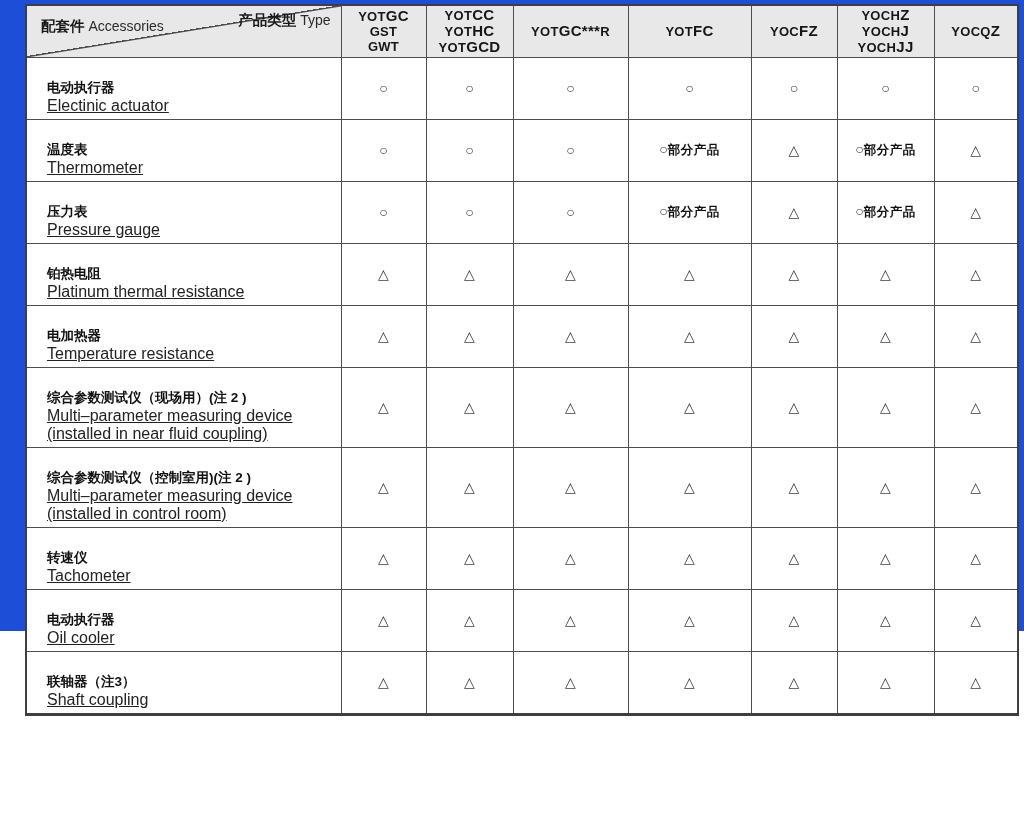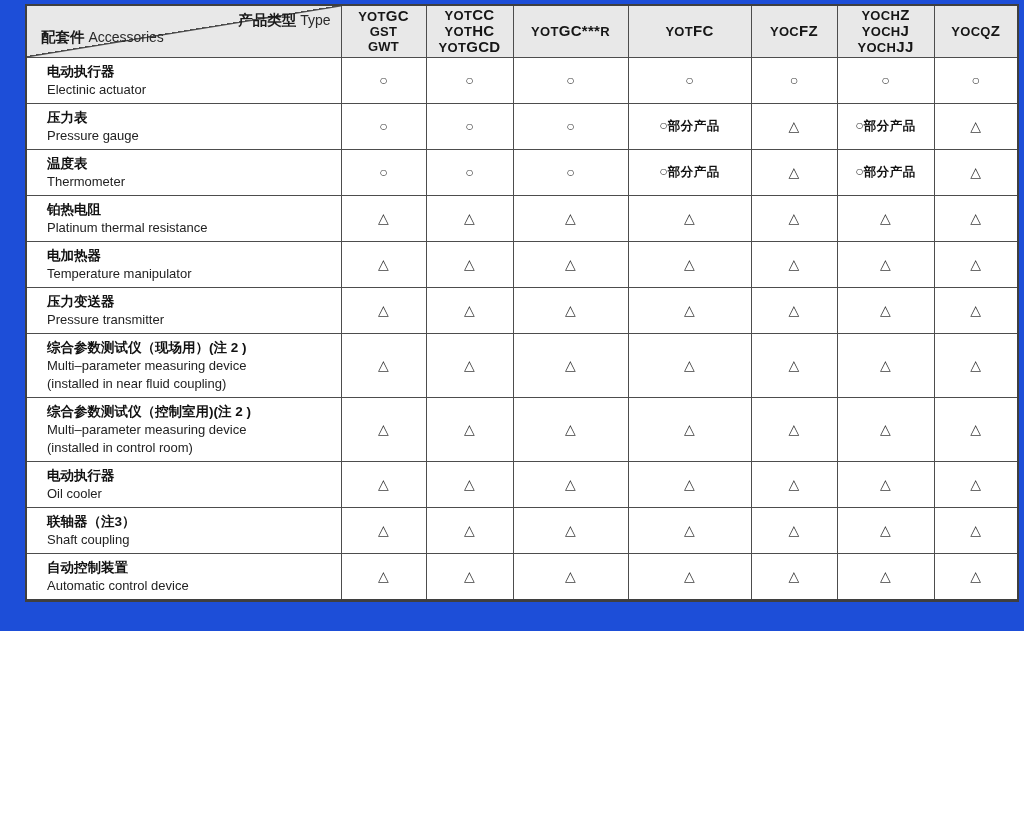--- a/index.html
+++ b/index.html
@@ -15,28 +15,28 @@
   
   th.colhead { background:#e8e8e8; height:52px; text-align:center; vertical-align:middle;
     font-weight:bold; font-size:13px; line-height:15px; color:#161616; letter-spacing:.3px; }
   th.colhead .seg-small { font-size:15px; font-weight:bold; }
 
   th.corner { background:#e8e8e8; position:relative; padding:0;
     background-image:linear-gradient(to bottom right,
       rgba(0,0,0,0) calc(50% - 1px), #4d4d4d calc(50% - 1px),
       #4d4d4d calc(50% + 0px), rgba(0,0,0,0) calc(50% + 1px)); }
   .corner-tr { position:absolute; top:5px; right:10px; font-size:14px; }
-  .corner-bl { position:absolute; bottom:10px; left:14px; font-size:14px; }
+  .corner-bl { position:absolute; bottom:21px; left:14px; font-size:14px; }
   .cn-bold { font-weight:bold; font-size:14.5px; }
   .en-reg  { font-weight:normal; font-size:14px; color:#2a2a2a; }
 
   
-  td.label { padding:4px 6px 4px 20px; vertical-align:middle; background:#fff; height:45px; }
+  td.label { padding:20px 6px 4px 20px; vertical-align:middle; background:#fff; height:45px; }
   td.label .cn { font-weight:bold; font-size:13.5px; line-height:19px; color:#111; }
-  td.label .en { font-size:13px; line-height:18px; color:#222; }
+  td.label .en { font-size:16px; line-height:18px; color:#222;text-decoration:underline; }
   tr.tall td.label, tr.tall td.sym { height:64px; }
 
   td.sym { text-align:center; vertical-align:middle; background:#fff;
     font-size:14px; color:#3c3c3c; white-space:nowrap; }
   .glyph-circle   { font-size:14px; color:#3c3c3c; }
   .glyph-triangle { font-size:14px; color:#3c3c3c; }
   .partial-txt { font-weight:bold; font-size:12.5px; color:#111; letter-spacing:.5px; }
 </style>
 </head>
 <body>
@@ -105,74 +105,61 @@
           <td class="sym"><span class="glyph-circle">○</span></td>
           <td class="sym"><span class="glyph-circle">○</span></td>
           <td class="sym"><span class="glyph-circle">○</span></td>
           <td class="sym"><span class="glyph-circle">○</span></td>
           <td class="sym"><span class="glyph-circle">○</span></td>
           <td class="sym"><span class="glyph-circle">○</span></td>
           <td class="sym"><span class="glyph-circle">○</span></td>
         </tr>
         <tr>
           <td class="label">
+            <div class="cn">温度表</div>
+            <div class="en">Thermometer</div>
+          </td>
+          <td class="sym"><span class="glyph-circle">○</span></td>
+          <td class="sym"><span class="glyph-circle">○</span></td>
+          <td class="sym"><span class="glyph-circle">○</span></td>
+          <td class="sym"><span class="glyph-circle">○</span><span class="partial-txt">部分产品</span></td>
+          <td class="sym"><span class="glyph-triangle">△</span></td>
+          <td class="sym"><span class="glyph-circle">○</span><span class="partial-txt">部分产品</span></td>
+          <td class="sym"><span class="glyph-triangle">△</span></td>
+        </tr>
+        <tr>
+          <td class="label">
             <div class="cn">压力表</div>
             <div class="en">Pressure gauge</div>
           </td>
           <td class="sym"><span class="glyph-circle">○</span></td>
           <td class="sym"><span class="glyph-circle">○</span></td>
           <td class="sym"><span class="glyph-circle">○</span></td>
           <td class="sym"><span class="glyph-circle">○</span><span class="partial-txt">部分产品</span></td>
           <td class="sym"><span class="glyph-triangle">△</span></td>
           <td class="sym"><span class="glyph-circle">○</span><span class="partial-txt">部分产品</span></td>
           <td class="sym"><span class="glyph-triangle">△</span></td>
         </tr>
         <tr>
           <td class="label">
-            <div class="cn">温度表</div>
-            <div class="en">Thermometer</div>
-          </td>
-          <td class="sym"><span class="glyph-circle">○</span></td>
-          <td class="sym"><span class="glyph-circle">○</span></td>
-          <td class="sym"><span class="glyph-circle">○</span></td>
-          <td class="sym"><span class="glyph-circle">○</span><span class="partial-txt">部分产品</span></td>
-          <td class="sym"><span class="glyph-triangle">△</span></td>
-          <td class="sym"><span class="glyph-circle">○</span><span class="partial-txt">部分产品</span></td>
-          <td class="sym"><span class="glyph-triangle">△</span></td>
-        </tr>
-        <tr>
-          <td class="label">
             <div class="cn">铂热电阻</div>
             <div class="en">Platinum thermal resistance</div>
           </td>
           <td class="sym"><span class="glyph-triangle">△</span></td>
           <td class="sym"><span class="glyph-triangle">△</span></td>
           <td class="sym"><span class="glyph-triangle">△</span></td>
           <td class="sym"><span class="glyph-triangle">△</span></td>
           <td class="sym"><span class="glyph-triangle">△</span></td>
           <td class="sym"><span class="glyph-triangle">△</span></td>
           <td class="sym"><span class="glyph-triangle">△</span></td>
         </tr>
         <tr>
           <td class="label">
             <div class="cn">电加热器</div>
-            <div class="en">Temperature manipulator</div>
-          </td>
-          <td class="sym"><span class="glyph-triangle">△</span></td>
-          <td class="sym"><span class="glyph-triangle">△</span></td>
-          <td class="sym"><span class="glyph-triangle">△</span></td>
-          <td class="sym"><span class="glyph-triangle">△</span></td>
-          <td class="sym"><span class="glyph-triangle">△</span></td>
-          <td class="sym"><span class="glyph-triangle">△</span></td>
-          <td class="sym"><span class="glyph-triangle">△</span></td>
-        </tr>
-        <tr>
-          <td class="label">
-            <div class="cn">压力变送器</div>
-            <div class="en">Pressure transmitter</div>
+            <div class="en">Temperature resistance</div>
           </td>
           <td class="sym"><span class="glyph-triangle">△</span></td>
           <td class="sym"><span class="glyph-triangle">△</span></td>
           <td class="sym"><span class="glyph-triangle">△</span></td>
           <td class="sym"><span class="glyph-triangle">△</span></td>
           <td class="sym"><span class="glyph-triangle">△</span></td>
           <td class="sym"><span class="glyph-triangle">△</span></td>
           <td class="sym"><span class="glyph-triangle">△</span></td>
         </tr>
         <tr class="tall">
@@ -198,48 +185,48 @@
           <td class="sym"><span class="glyph-triangle">△</span></td>
           <td class="sym"><span class="glyph-triangle">△</span></td>
           <td class="sym"><span class="glyph-triangle">△</span></td>
           <td class="sym"><span class="glyph-triangle">△</span></td>
           <td class="sym"><span class="glyph-triangle">△</span></td>
           <td class="sym"><span class="glyph-triangle">△</span></td>
           <td class="sym"><span class="glyph-triangle">△</span></td>
         </tr>
         <tr>
           <td class="label">
+            <div class="cn">转速仪</div>
+            <div class="en">Tachometer</div>
+          </td>
+          <td class="sym"><span class="glyph-triangle">△</span></td>
+          <td class="sym"><span class="glyph-triangle">△</span></td>
+          <td class="sym"><span class="glyph-triangle">△</span></td>
+          <td class="sym"><span class="glyph-triangle">△</span></td>
+          <td class="sym"><span class="glyph-triangle">△</span></td>
+          <td class="sym"><span class="glyph-triangle">△</span></td>
+          <td class="sym"><span class="glyph-triangle">△</span></td>
+        </tr>
+        <tr>
+          <td class="label">
             <div class="cn">电动执行器</div>
             <div class="en">Oil cooler</div>
           </td>
           <td class="sym"><span class="glyph-triangle">△</span></td>
           <td class="sym"><span class="glyph-triangle">△</span></td>
           <td class="sym"><span class="glyph-triangle">△</span></td>
           <td class="sym"><span class="glyph-triangle">△</span></td>
           <td class="sym"><span class="glyph-triangle">△</span></td>
           <td class="sym"><span class="glyph-triangle">△</span></td>
           <td class="sym"><span class="glyph-triangle">△</span></td>
         </tr>
         <tr>
           <td class="label">
             <div class="cn">联轴器（注3）</div>
             <div class="en">Shaft coupling</div>
-          </td>
-          <td class="sym"><span class="glyph-triangle">△</span></td>
-          <td class="sym"><span class="glyph-triangle">△</span></td>
-          <td class="sym"><span class="glyph-triangle">△</span></td>
-          <td class="sym"><span class="glyph-triangle">△</span></td>
-          <td class="sym"><span class="glyph-triangle">△</span></td>
-          <td class="sym"><span class="glyph-triangle">△</span></td>
-          <td class="sym"><span class="glyph-triangle">△</span></td>
-        </tr>
-        <tr>
-          <td class="label">
-            <div class="cn">自动控制装置</div>
-            <div class="en">Automatic control device</div>
           </td>
           <td class="sym"><span class="glyph-triangle">△</span></td>
           <td class="sym"><span class="glyph-triangle">△</span></td>
           <td class="sym"><span class="glyph-triangle">△</span></td>
           <td class="sym"><span class="glyph-triangle">△</span></td>
           <td class="sym"><span class="glyph-triangle">△</span></td>
           <td class="sym"><span class="glyph-triangle">△</span></td>
           <td class="sym"><span class="glyph-triangle">△</span></td>
         </tr>
       </tbody>

